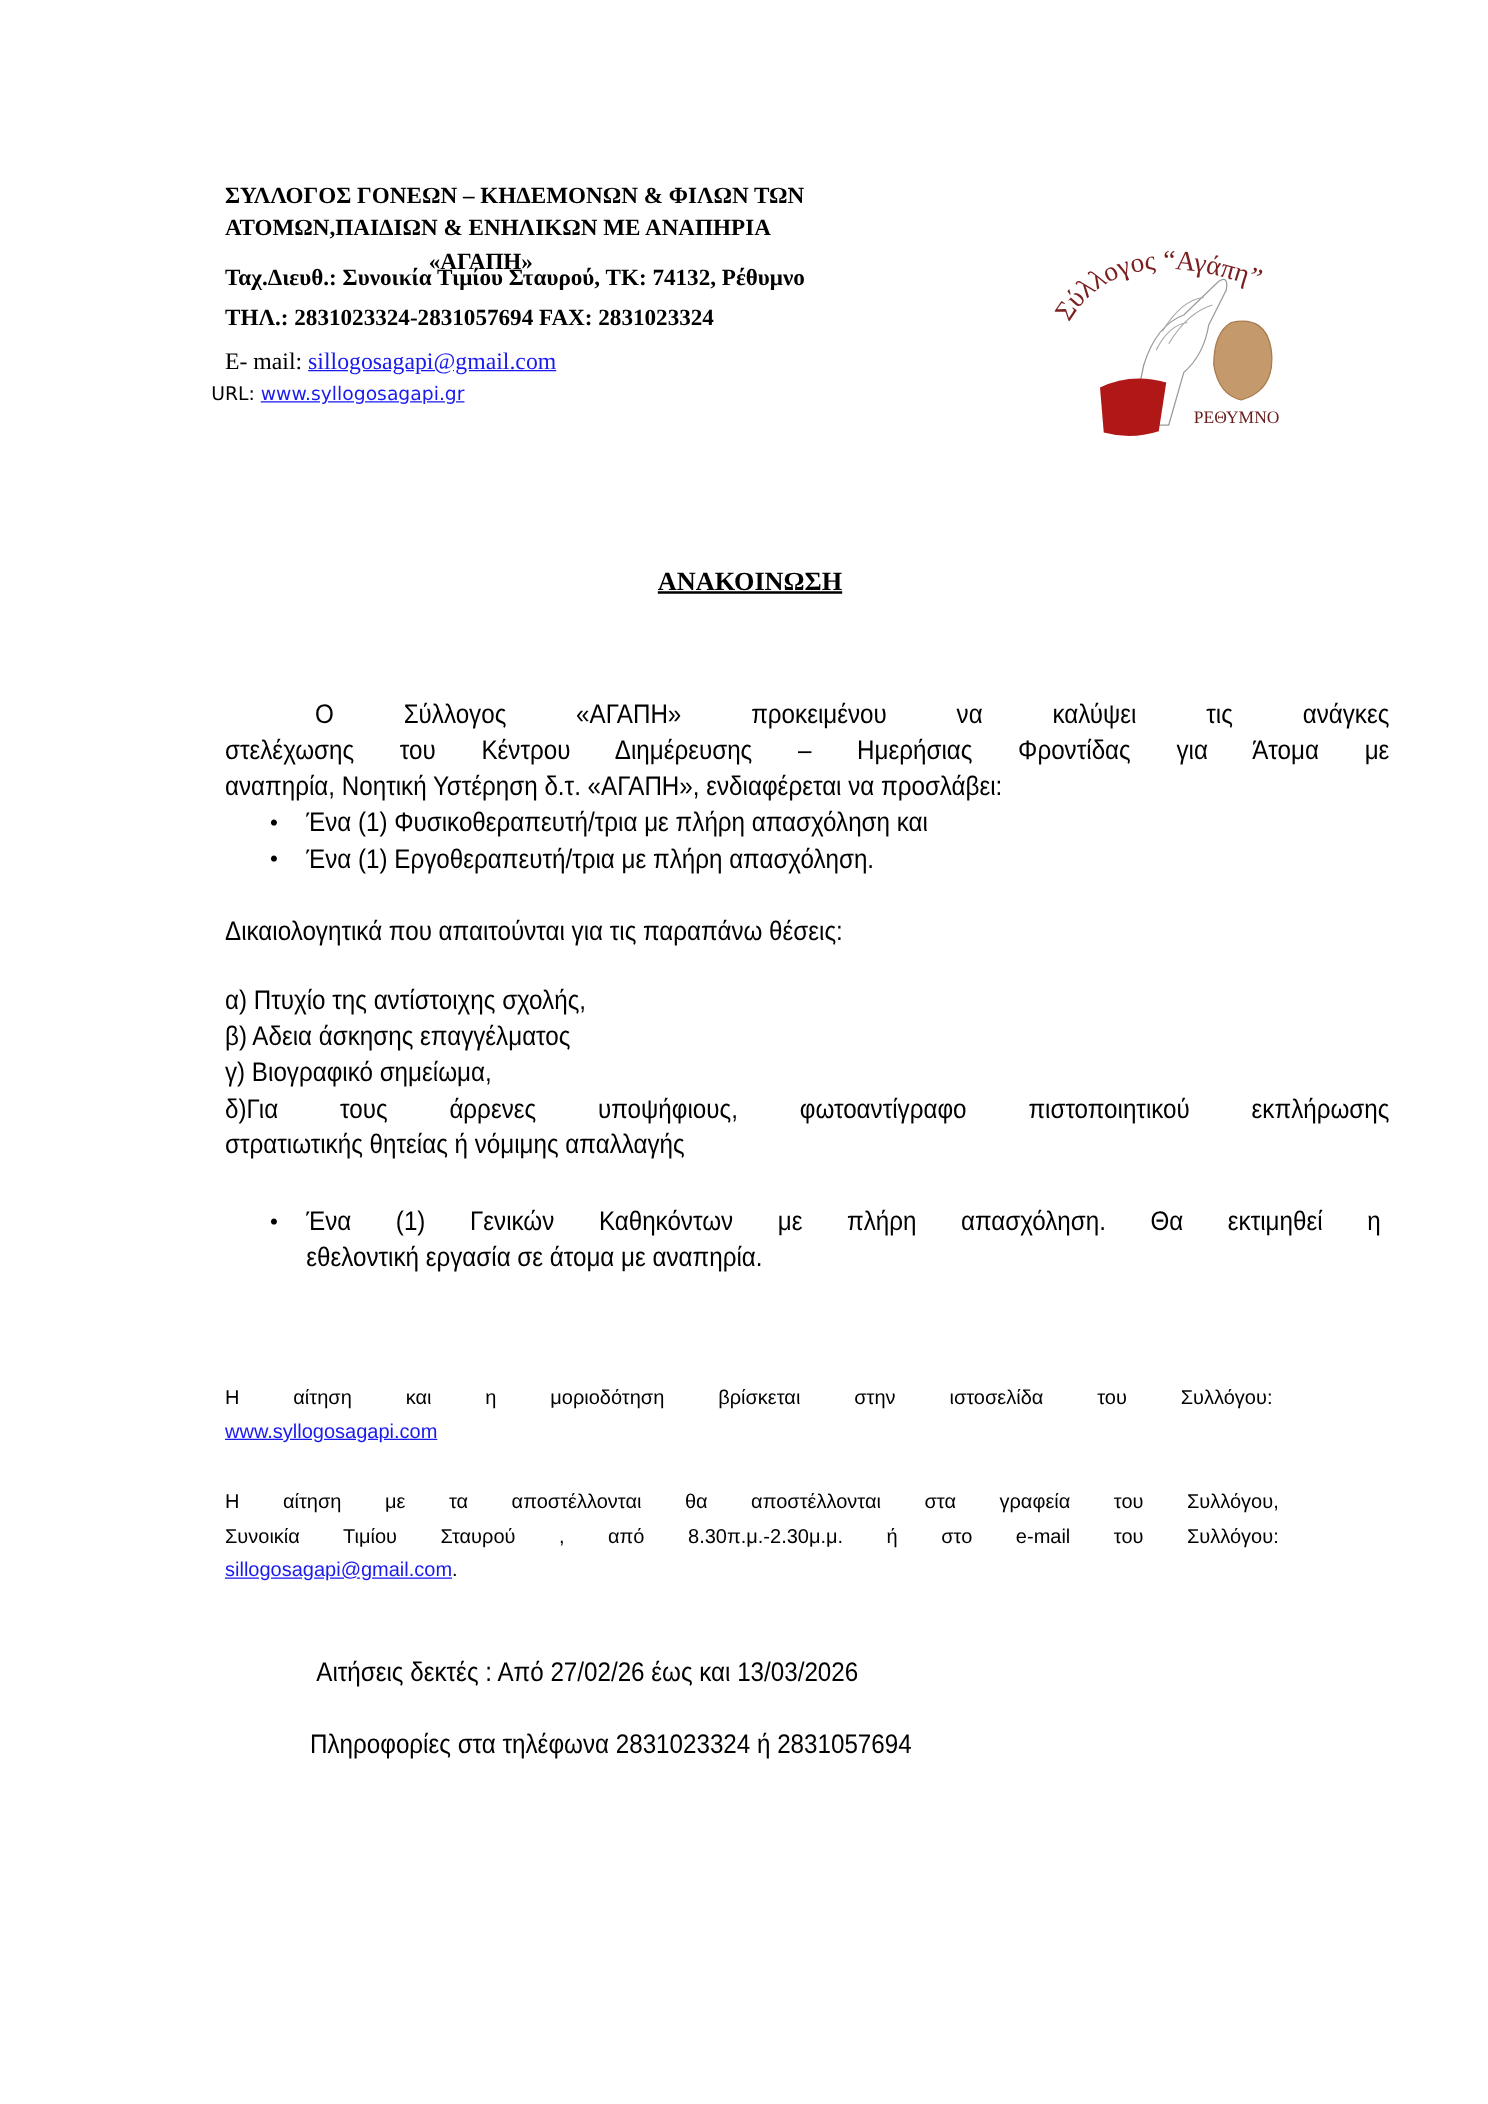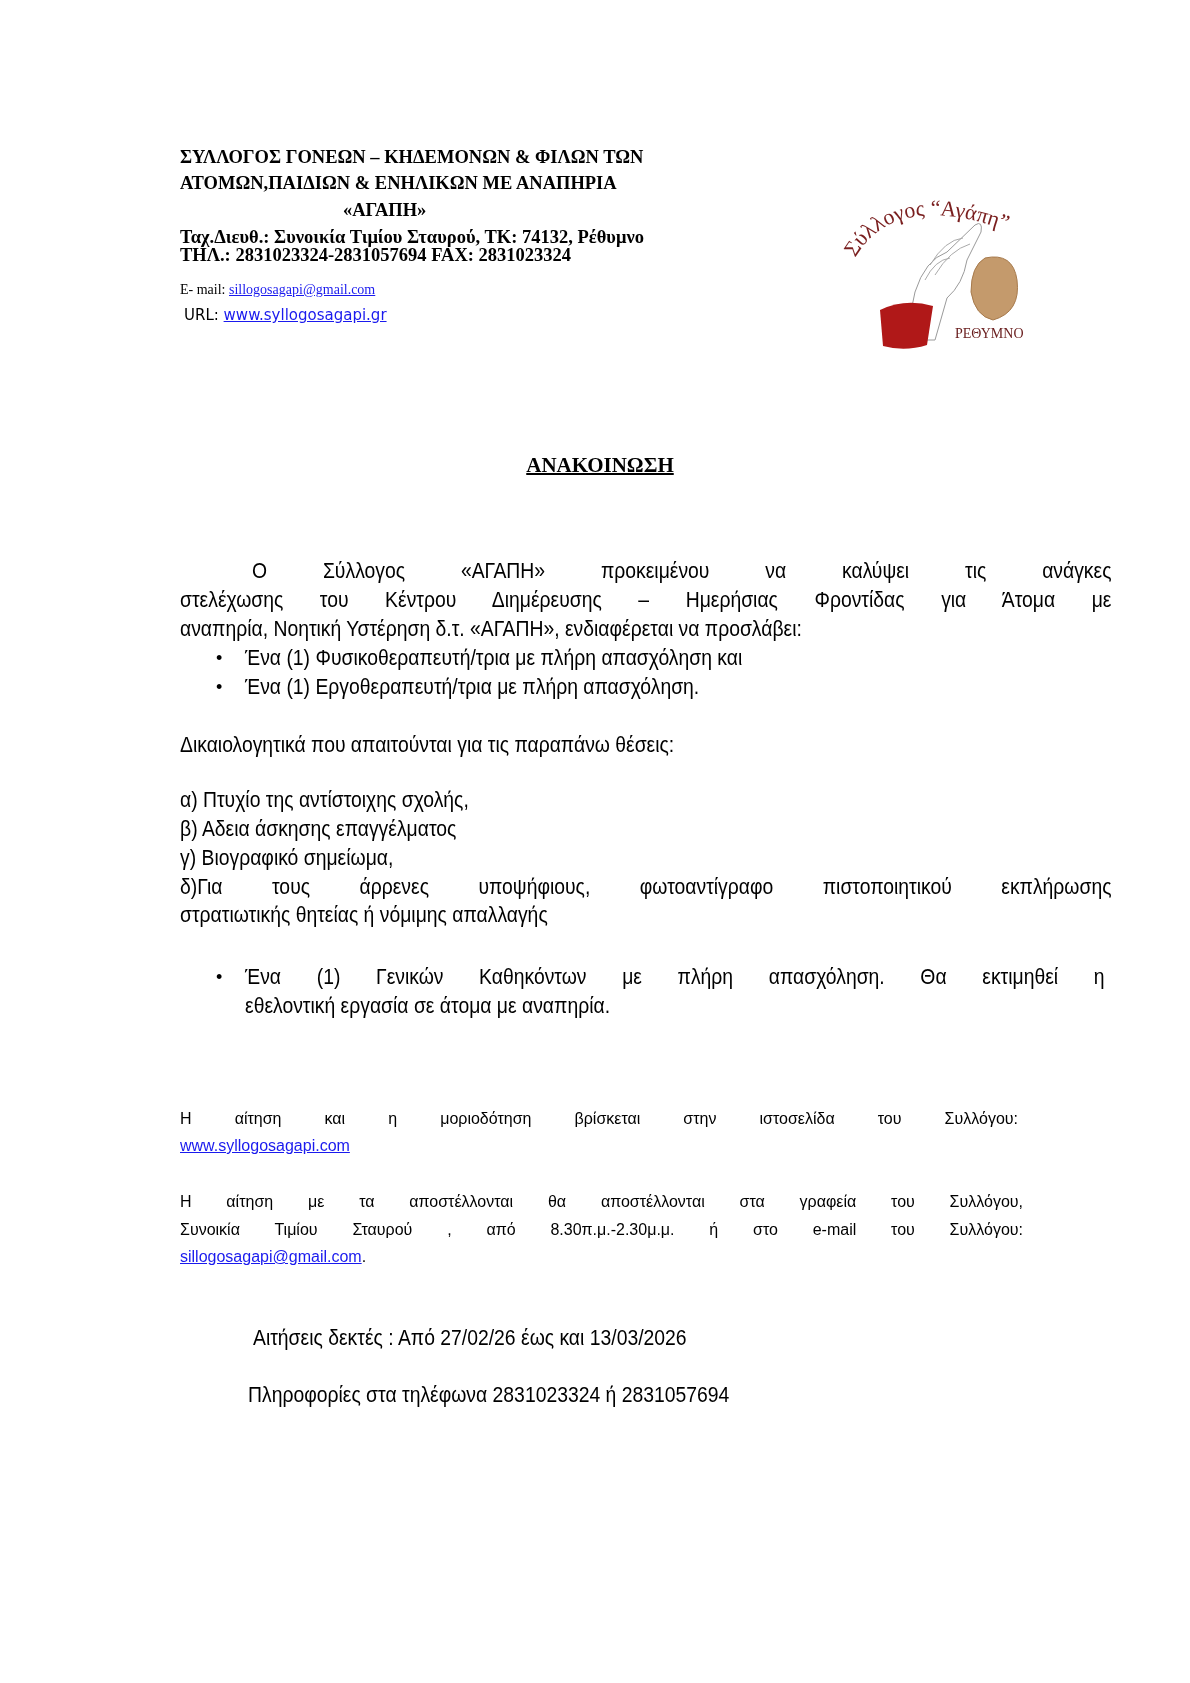--- a/index.html
+++ b/index.html
@@ -1,39 +1,39 @@
 <!DOCTYPE html>
 <html><head>
 <meta charset="utf-8">
 <style>
   html, body { margin:0; padding:0; background:#ffffff; }
   body { width:1190px; height:1683px; position:relative; overflow:hidden; color:#000; }
   .abs { position:absolute; white-space:nowrap; }
   .hdr { font-family:"Liberation Serif", serif; font-weight:bold; font-size:18.5px; left:180px; line-height:22px;text-align:right; }
-  .hdr-plain { font-family:"Liberation Serif", serif; font-size:14px; left:180px; line-height:22px; }
-  .url-line { font-family:"DejaVu Sans", sans-serif; font-size:15px; left:184px; line-height:22px; }
+  .hdr-plain { font-family:"Liberation Serif", serif; font-size:19px; left:180px; line-height:22px; }
+  .url-line { font-family:"DejaVu Sans", sans-serif; font-size:15px; left:169px; line-height:22px; }
   a.lnk { color:#1a1aee; text-decoration:underline; }
   .title { font-family:"Liberation Serif", serif; font-weight:bold; font-size:21px; text-decoration:underline; text-decoration-thickness:2px; left:0; width:1200px; text-align:center; line-height:26px; }
   .body { font-family:"Liberation Sans", sans-serif; font-size:21.5px; line-height:28px; transform:scaleX(0.9); transform-origin:left center; }
   .justify { left:180px; width:932px; text-align:justify; text-align-last:justify; }
   .plain { left:180px; }
   .bullet { left:216px; font-family:"Liberation Sans", sans-serif; font-size:18px; line-height:28px; }
   .bl-text { left:245px; }
   .bl-justify { left:245px; width:862px; text-align:justify; text-align-last:justify; }
   .arial { font-family:"Liberation Sans", sans-serif; font-size:16px; line-height:28px; }
   .arial-justify { left:180px; width:838px; text-align:justify; text-align-last:justify; }
   .logo { position:absolute; left:835px; top:180px; width:200px; height:170px; }
 </style>
 </head>
 <body>
 
 <div class="abs hdr" style="top:146px">ΣΥΛΛΟΓΟΣ ΓΟΝΕΩΝ – ΚΗΔΕΜΟΝΩΝ &amp; ΦΙΛΩΝ ΤΩΝ</div>
 <div class="abs hdr" style="top:172px">ΑΤΟΜΩΝ,ΠΑΙΔΙΩΝ &amp; ΕΝΗΛΙΚΩΝ ΜΕ ΑΝΑΠΗΡΙΑ</div>
 <div class="abs hdr" style="top:199px; left:343px">«ΑΓΑΠΗ»</div>
-<div class="abs hdr" style="top:226px">Ταχ.Διευθ.: Συνοικία Τιμίου Σταυρού, ΤΚ: 74132, Ρέθυμνο</div>
+<div class="abs hdr" style="top:212px">Ταχ.Διευθ.: Συνοικία Τιμίου Σταυρού, ΤΚ: 74132, Ρέθυμνο</div>
 <div class="abs hdr" style="top:244px">ΤΗΛ.: 2831023324-2831057694 FAX: 2831023324</div>
 <div class="abs hdr-plain" style="top:279px"><span>E- mail: </span><a class="lnk">sillogosagapi@gmail.com</a></div>
 <div class="abs url-line" style="top:304px"><span>URL: </span><a class="lnk">www.syllogosagapi.gr</a></div>
 
 <div class="logo">
   <svg width="200" height="170" viewBox="0 0 200 170">
     <defs>
       <path id="arcPath" d="M 20 78 Q 60 10 170 50"></path>
     </defs>
     <text font-family="Liberation Serif, serif" font-size="22" fill="#7a1f1f">

